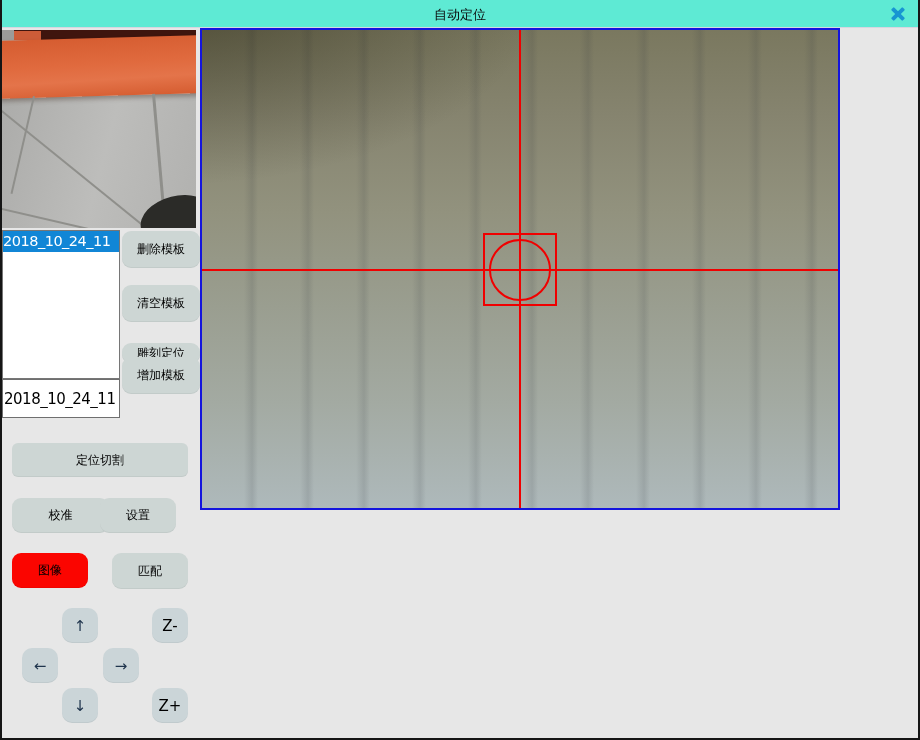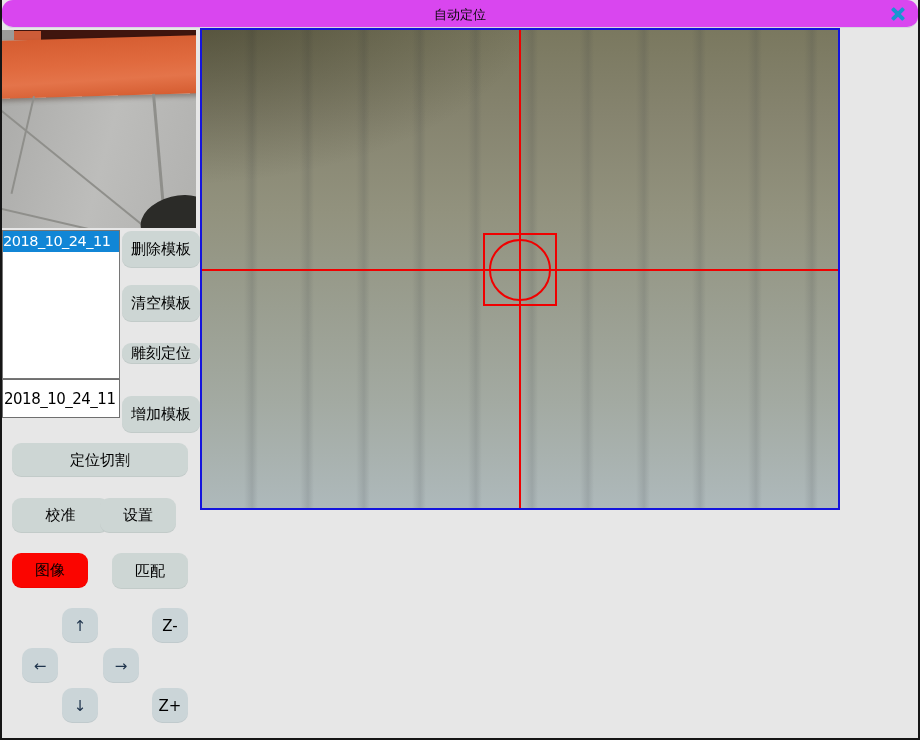--- a/index.html
+++ b/index.html
@@ -3,21 +3,21 @@
 <meta charset="utf-8">
 <style>
   * { margin:0; padding:0; box-sizing:border-box; }
   html,body { width:920px; height:740px; }
   body { font-family:"DejaVu Sans","Liberation Sans",sans-serif; background:#000; }
 
   #frame { position:relative; width:920px; height:740px; background:#151515; }
   #win { position:absolute; left:2px; top:0; width:916px; height:738px; background:#e7e7e7; overflow:hidden; }
 
   
-  .titlebar { position:absolute; left:0; top:0; width:916px; height:28px; background:#d946ef; border-bottom:1px solid #d6d6e0;border-radius:11px; }
+  .titlebar { position:absolute; left:0; top:0; width:916px; height:28px; background:#5eead4; border-bottom:1px solid #d6d6e0; }
   .title { position:absolute; left:0; right:0; top:6px; text-align:center; font-size:13px; color:#0a0a0a; }
   .close { position:absolute; right:13px; top:7px; width:15px; height:14px; cursor:pointer; }
   .close .bar { position:absolute; left:6px; top:-1px; width:4px; height:16px; background:#1895d2; border-radius:1px; }
   .close .b1 { transform:rotate(45deg); }
   .close .b2 { transform:rotate(-45deg); }
 
   
   .thumb { position:absolute; left:0; top:30px; width:194px; height:198px; overflow:hidden;
            background:linear-gradient(105deg,#a9a9a7 0%,#bdbdbb 55%,#b1b1af 100%); }
   .thumb .maroon { position:absolute; left:0; top:0; width:194px; height:10px; background:#3f150e; }
@@ -34,25 +34,25 @@
   .blob { position:absolute; left:138px; top:166px; width:74px; height:48px; background:#2b2b28; border-radius:50%; transform:rotate(-14deg); }
 
   
   .listbox { position:absolute; left:0; top:230px; width:118px; height:149px; background:#fff; border:1px solid #767676; }
   .listrow { height:21px; line-height:21px; font-size:14.5px; color:#fff; background:#1186d6; white-space:nowrap; overflow:hidden; letter-spacing:-0.5px; }
   .namefield { position:absolute; left:0; top:379px; width:118px; height:39px; background:#fff; border:1px solid #6f6f6f;
                font-size:15px; color:#000; padding:0 1px; letter-spacing:-0.5px; font-family:inherit; }
 
   
   .btn { position:absolute; display:flex; align-items:center; justify-content:center;
-         background:#cdd6d4; border:none; border-radius:9px; font-size:15px; color:#000;
+         background:#cdd6d4; border:none; border-radius:9px; font-size:12px; color:#000;
          font-family:inherit; cursor:pointer; box-shadow:inset 0 -1px 0 rgba(0,0,0,0.05); }
   .tplbtn { left:120px; width:78px; height:37px; }
-  .b-del { top:231px; } .b-clr { top:285px; } .b-eng { top:343px; height:21px; } .b-add { top:396px;text-align:center; }
-  .b-cut { left:10px; top:443px; width:176px; height:34px; }
+  .b-del { top:231px; } .b-clr { top:285px; } .b-eng { top:343px; height:21px; } .b-add { top:357px;text-align:center; }
+  .b-cut { left:10px; top:443px; width:176px; height:34px;border-radius:6px; }
   .b-cal { left:10px; top:498px; width:97px; height:35px; }
   .b-set { left:98px; top:498px; width:76px; height:35px; }
   .b-img { left:10px; top:553px; width:76px; height:35px; background:#fb0500; }
   .b-mat { left:110px; top:553px; width:76px; height:36px; }
 
   
   .jog { width:36px; height:35px; border-radius:10px; background:#cbd5d8; font-size:15px; }
   .j-up { left:60px; top:608px; color:#20354d; }
   .j-zm { left:150px; top:608px; }
   .j-lf { left:20px; top:648px; color:#20354d; }

